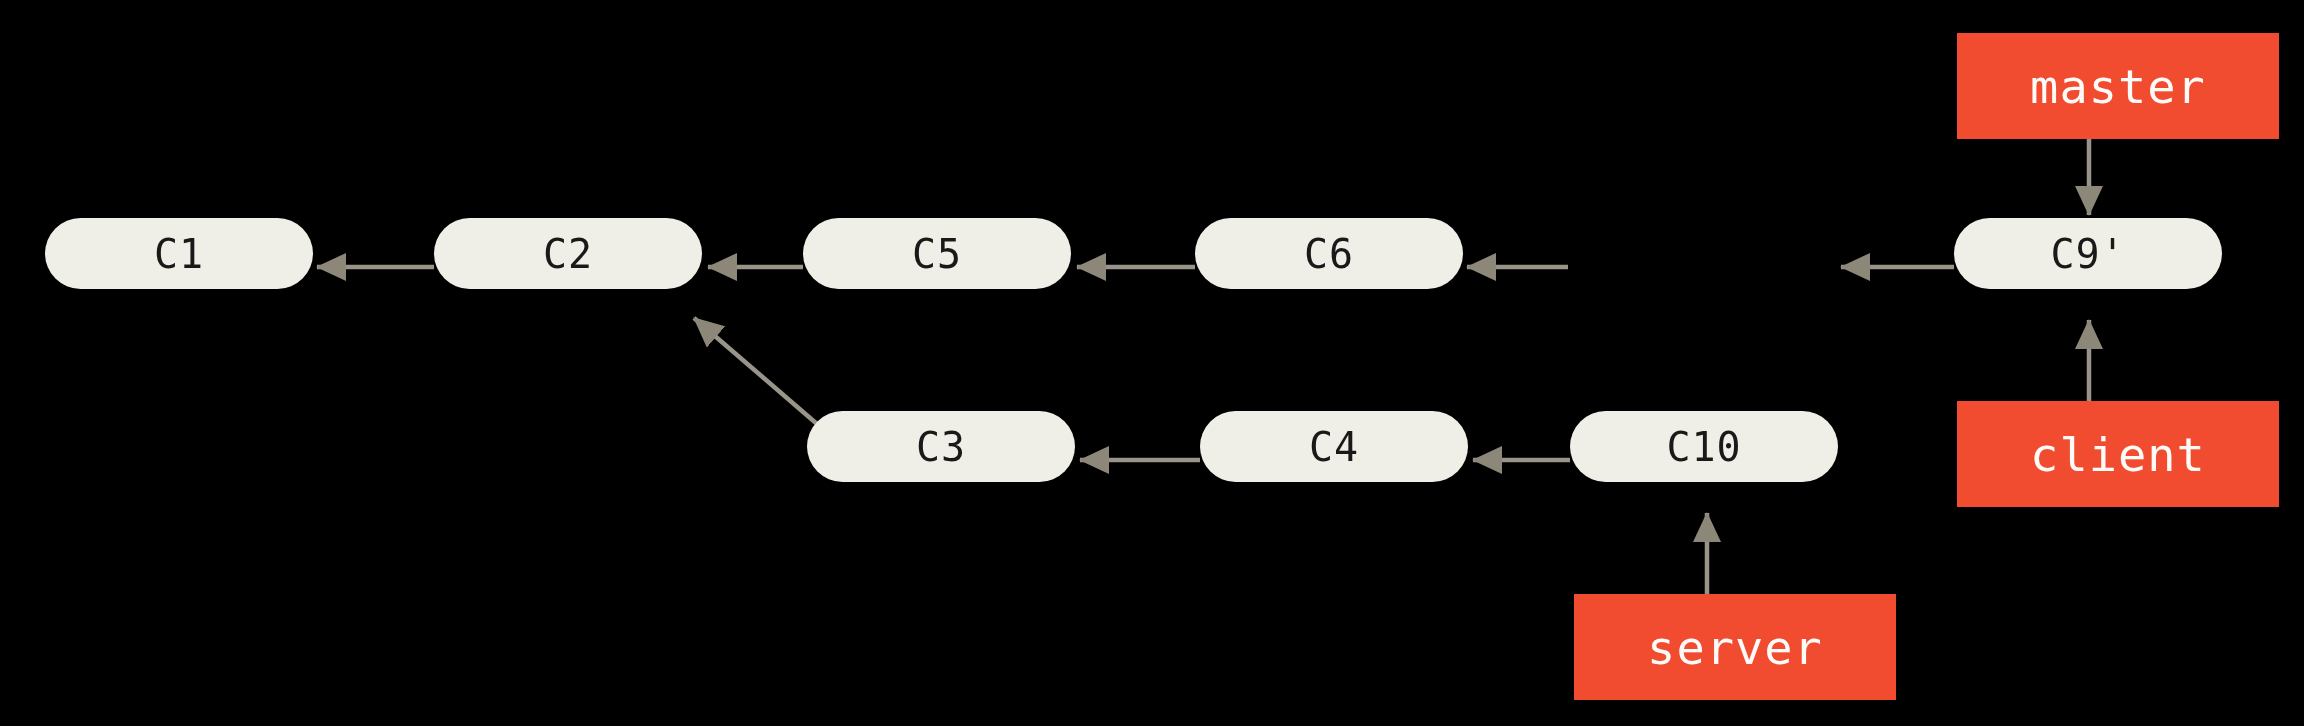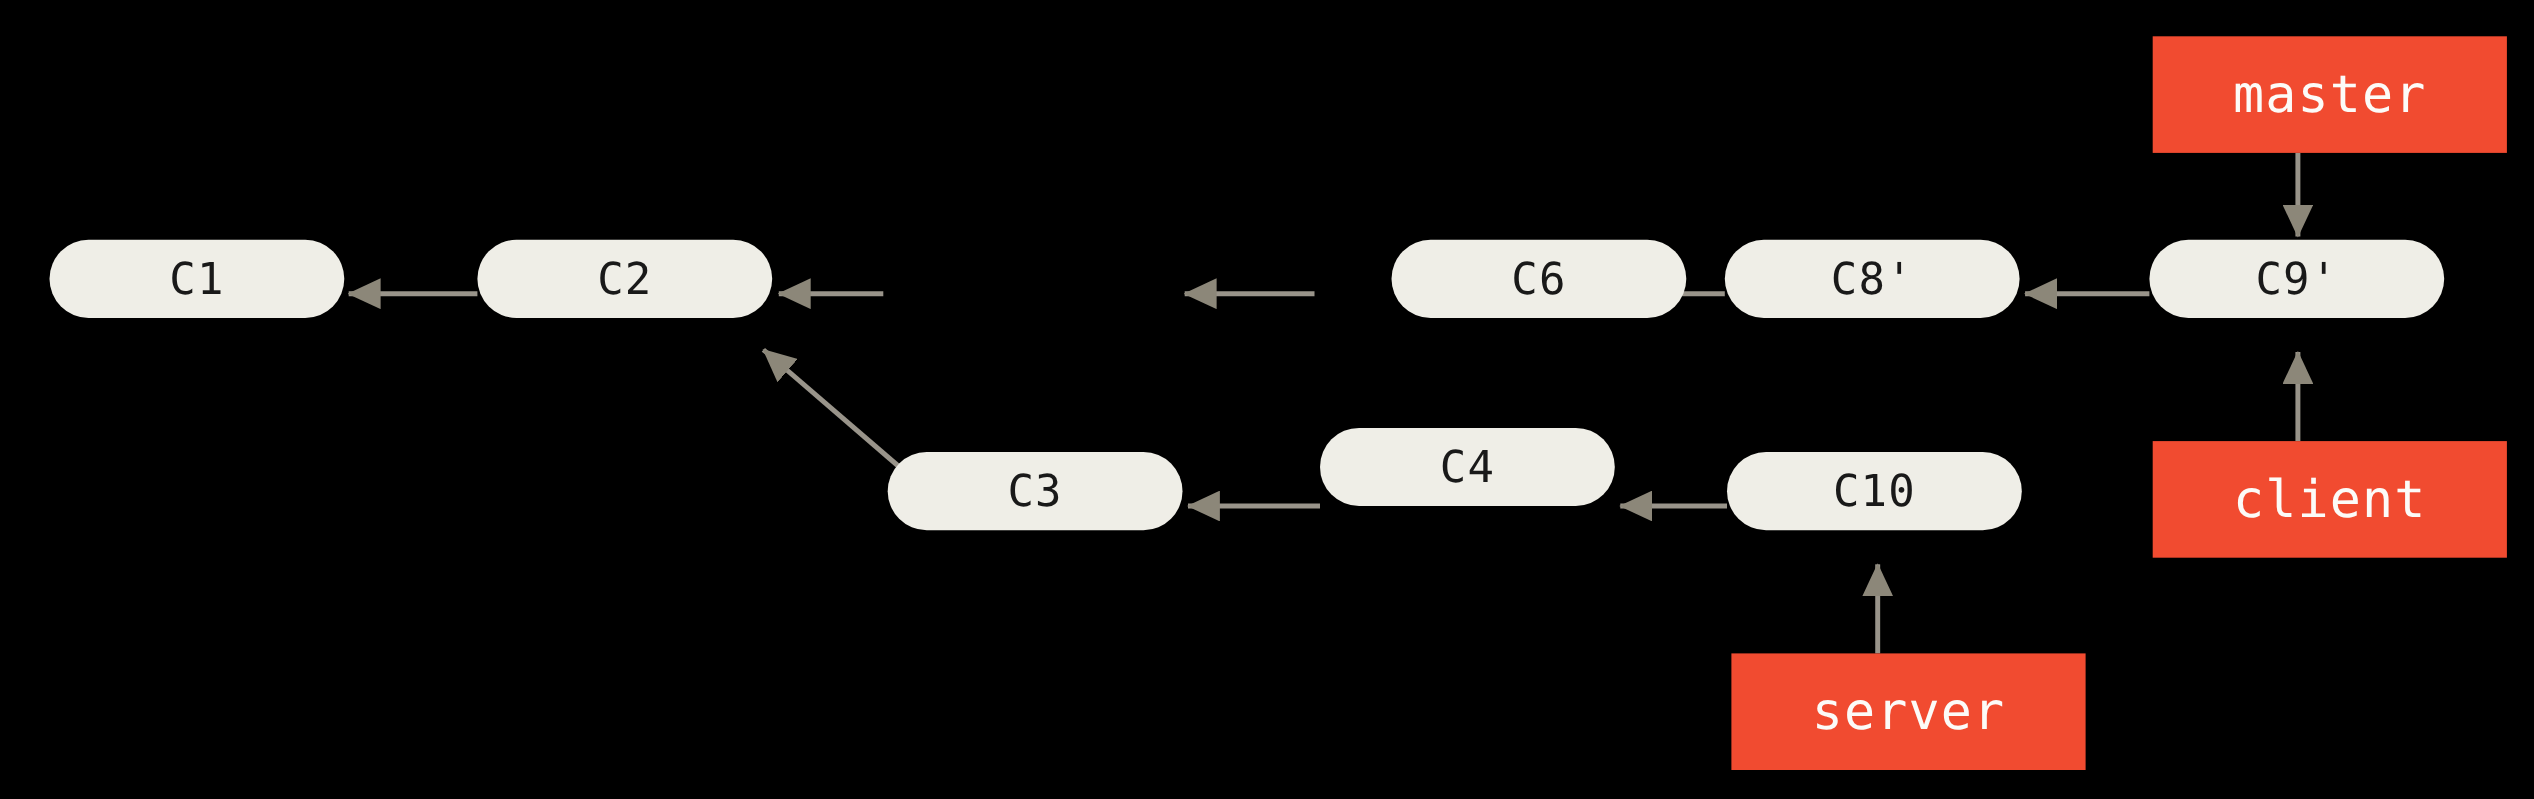--- a/index.html
+++ b/index.html
@@ -84,34 +84,34 @@
     <line x1="2089" y1="401" x2="2089" y2="320" marker-end="url(#arrowhead)"></line>
     <line x1="1707" y1="594" x2="1707" y2="513" marker-end="url(#arrowhead)"></line>
   </svg>
 
   <div class="commit" style="left:45px;   top:218px;">
     <span>C1</span>
   </div>
   <div class="commit" style="left:434px;  top:218px;">
     <span>C2</span>
   </div>
-  <div class="commit" style="left:1265px; top:218px;">
+  <div class="commit" style="left:803px;  top:218px;">
+    <span>C5</span>
+  </div>
+  <div class="commit" style="left:1195px; top:218px;">
     <span>C6</span>
-  </div>
-  <div class="commit" style="left:1568px; top:218px;">
-    <span>C8'</span>
   </div>
   <div class="commit" style="left:1954px; top:218px;">
     <span>C9'</span>
   </div>
 
   <div class="commit" style="left:807px;  top:411px;text-align:right;">
     <span>C3</span>
   </div>
-  <div class="commit" style="left:1200px; top:389px;">
+  <div class="commit" style="left:1200px; top:411px;">
     <span>C4</span>
   </div>
   <div class="commit" style="left:1570px; top:411px;">
     <span>C10</span>
   </div>
 
   <div class="branch" style="left:1957px; top:33px;">
     <span>master</span>
   </div>
   <div class="branch" style="left:1957px; top:401px;">

